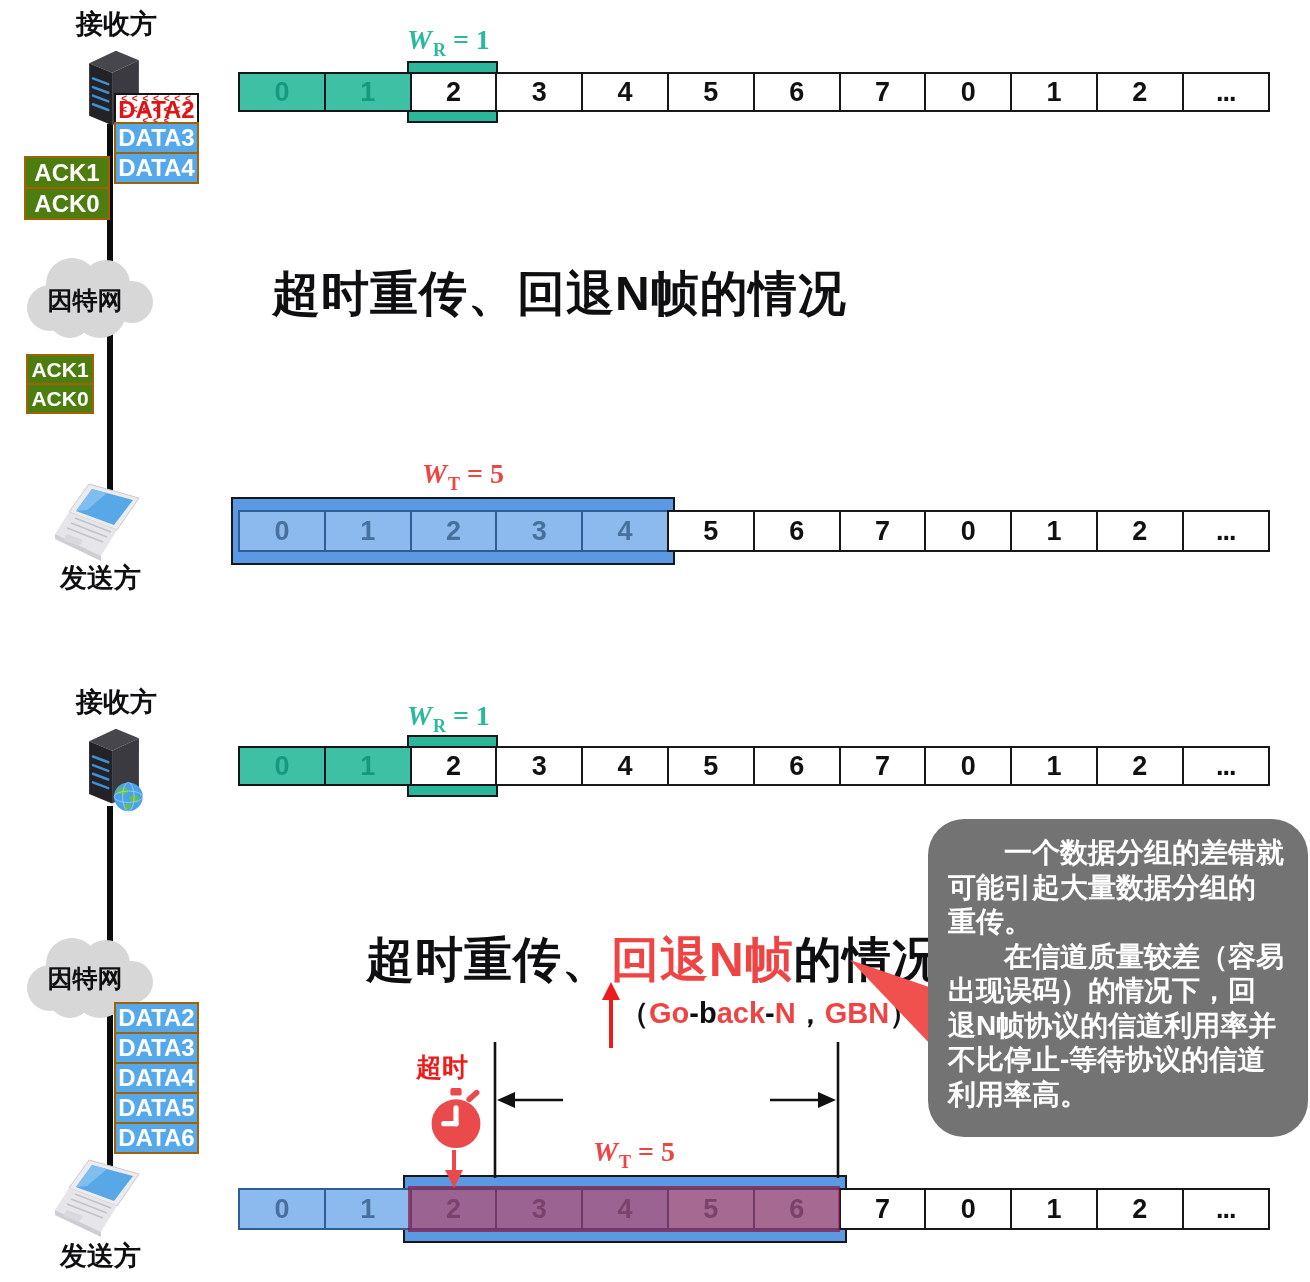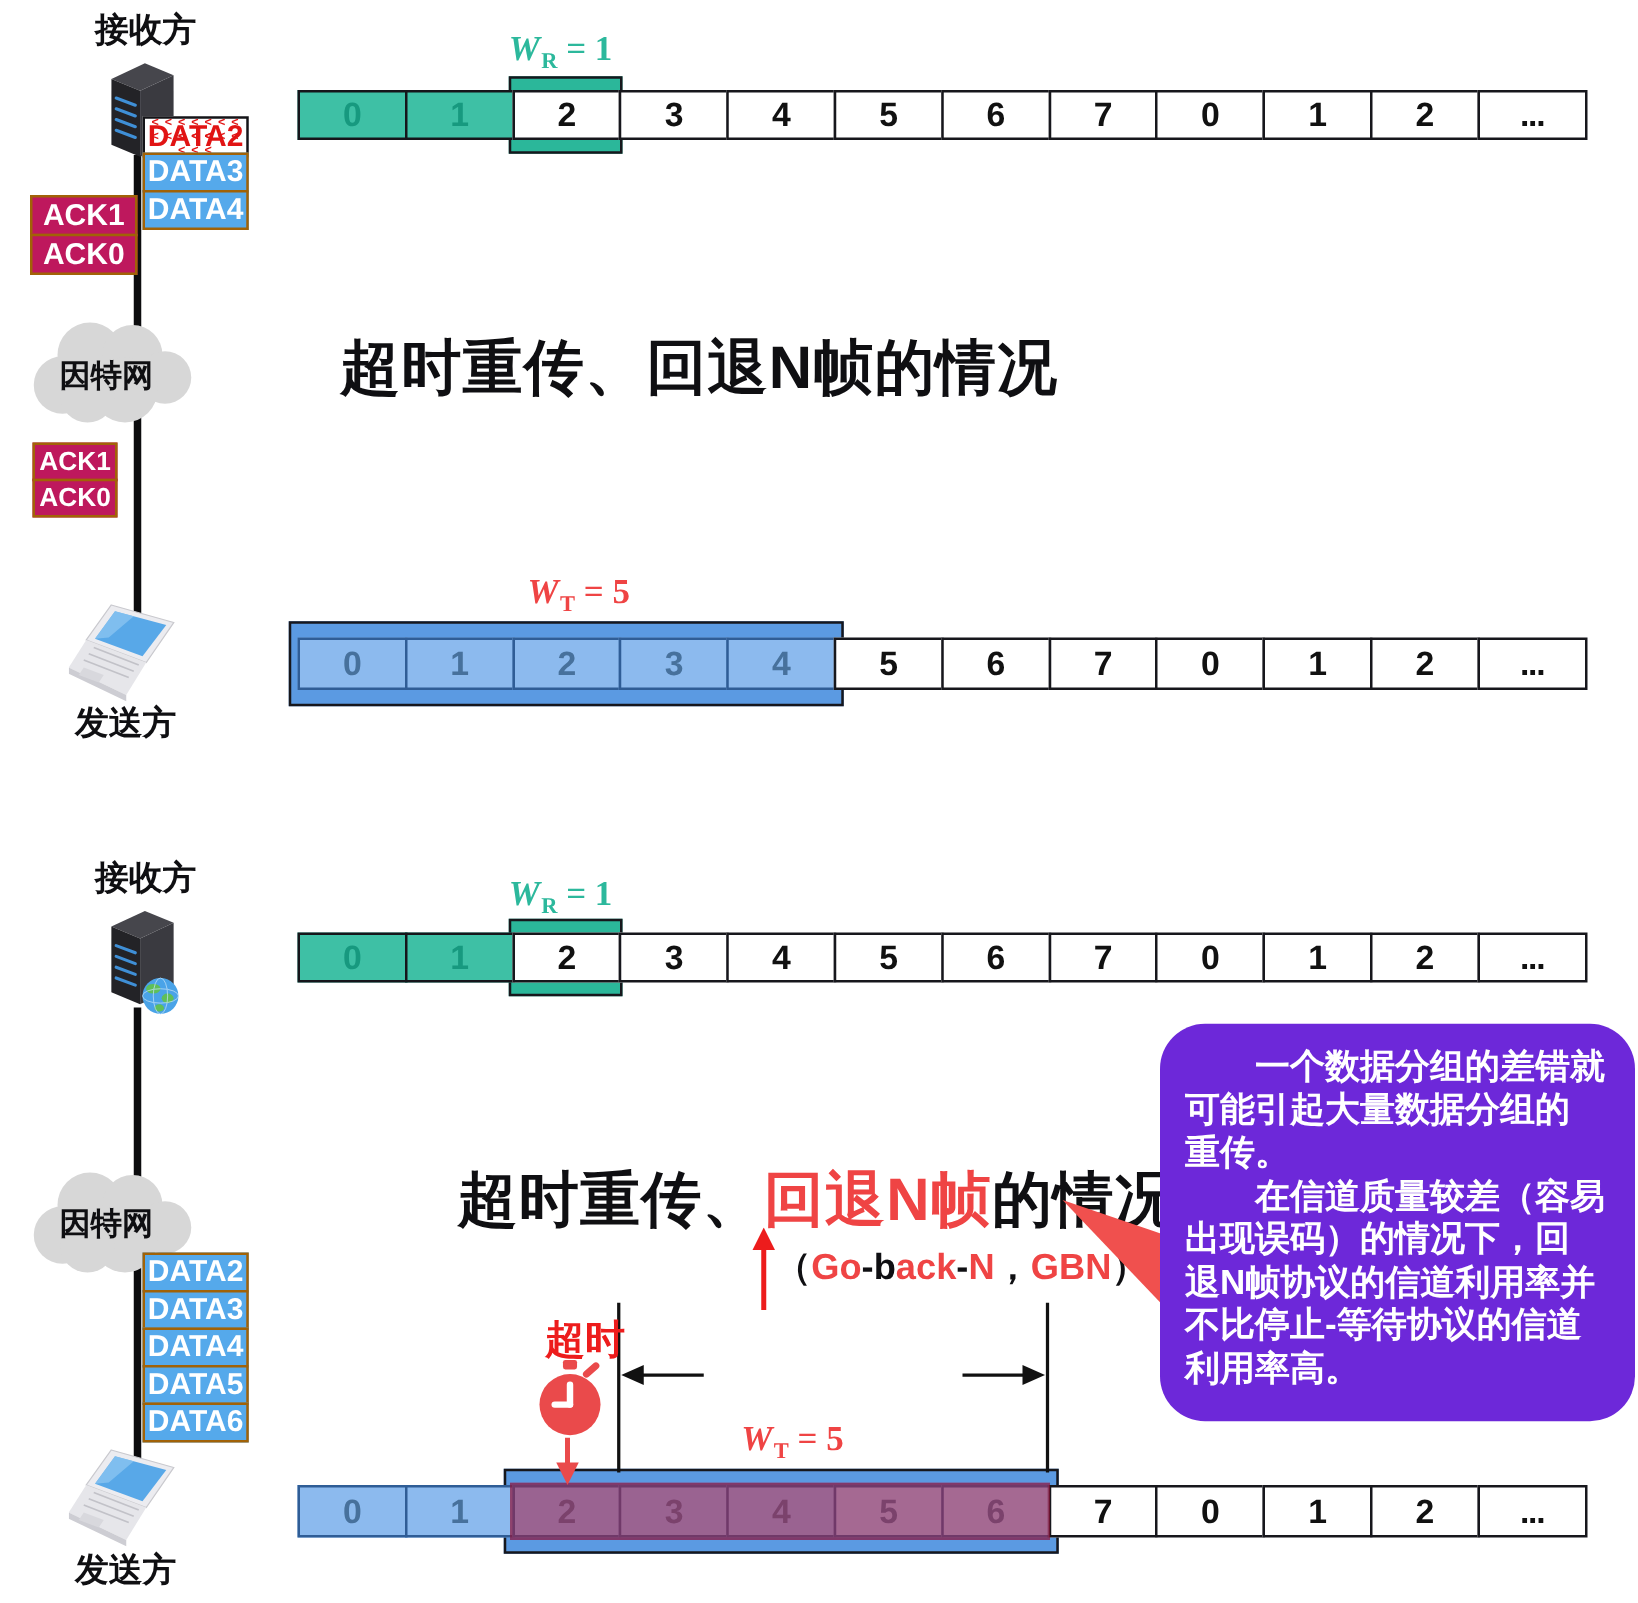--- a/index.html
+++ b/index.html
@@ -27,35 +27,35 @@
   .wlbl{font-weight:bold;font-size:28px;z-index:5;font-family:Liberation Serif, serif;}
   .wlbl i{margin-right:1px;}
   .wlbl sub{font-size:18px;}
   .wlbl.grn{color:#2CB89C;}
   .wlbl.blu{color:#ef4444;}
   
   .stack{z-index:4;}
   .stack .pkt{box-sizing:border-box;border:2px solid #a16207;margin-top:-2px;
               display:flex;align-items:center;justify-content:center;
               font-weight:bold;color:#fff;}
-  .ackstack .pkt{background:#be185d;width:86px;height:33px;font-size:24px;}
+  .ackstack .pkt{background:#4d7c0f;width:86px;height:33px;font-size:24px;}
   .ackstack.small .pkt{width:68px;height:31px;font-size:21px;}
   .datastack .pkt{background:#55A9EB;width:85px;height:32px;font-size:24px;}
   .corrupt{box-sizing:border-box;border:2px solid #141418;background:#fff;color:#E11414;
            width:85px;height:33px;display:flex;align-items:center;justify-content:center;
            font-weight:bold;font-size:24px;z-index:4;position:relative;overflow:hidden;}
   .corrupt::before,.corrupt::after{content:"< < < < < < < < < <";position:absolute;left:0;right:0;
            color:#E11414;font-size:10px;font-weight:bold;letter-spacing:1px;text-align:center;}
   .corrupt::before{top:-2px;} .corrupt::after{bottom:-2px;}
   .title{font-weight:bold;font-size:48px;color:#0f0f12;letter-spacing:1px;white-space:nowrap;z-index:5;}
   .ck{color:#0f0f12;} .cr{color:#ef4444;}
   .redtext{color:#ED1C1C;font-weight:bold;z-index:6;}
   .spantext{width:340px;text-align:center;font-size:27px;}
   
-  .bubble{left:928px;top:819px;width:380px;height:318px;background:#6d28d9;border-radius:36px;z-index:6;
+  .bubble{left:928px;top:819px;width:380px;height:318px;background:#737373;border-radius:36px;z-index:6;
           box-sizing:border-box;padding:17px 18px 0 20px;}
   .bubble .txt{color:#fff;font-weight:bold;font-size:28px;line-height:34.5px;white-space:pre-line;}
   svg{display:block;}
   .z4{z-index:4;} .z6{z-index:6;}
 </style>
 </head>
 <body>
 
 <div id="stage">
 
@@ -227,21 +227,21 @@
     </div>
 
   <div class="abs title" style="left:366px;top:928px;"><span class="ck">超时重传、</span><span class="cr">回退N帧</span><span class="ck">的情况</span></div>
 
   <svg class="abs z6" style="left:598px;top:982px;" width="26" height="68" viewBox="0 0 26 68">
     <line x1="13" y1="14" x2="13" y2="66" stroke="#ED1C1C" stroke-width="4"></line>
     <polygon points="13,0 4,18 22,18" fill="#ED1C1C"></polygon>
   </svg>
   <div class="abs" style="left:620px;top:994px;font-weight:bold;font-size:29px;z-index:6;white-space:nowrap;"><span class="ck">（</span><span class="cr">Go</span><span class="ck">-</span><span class="ck">b</span><span class="cr">ack</span><span class="ck">-</span><span class="cr">N</span><span class="ck">，</span><span class="cr">GBN</span><span class="ck">）</span></div>
 
-  <div class="abs redtext" style="left:436px;top:1050px;font-size:32px;">超时</div>
+  <div class="abs redtext" style="left:416px;top:1050px;font-size:26px;">超时</div>
 
   <svg class="abs z6" style="left:426px;top:1088px;" width="60" height="62" viewBox="0 0 60 66">
     <rect x="24" y="0" width="12" height="8" rx="2" fill="#EA4A4B"></rect>
     <line x1="44" y1="12" x2="52" y2="5" stroke="#EA4A4B" stroke-width="6" stroke-linecap="round"></line>
     <circle cx="30" cy="38" r="26" fill="#EA4A4B"></circle>
     <g stroke="#ffffff" stroke-width="5.5" stroke-linecap="round">
       <line x1="30" y1="38" x2="30" y2="21"></line>
         <line x1="30" y1="38" x2="17" y2="38"></line>
     </g>
   </svg>

